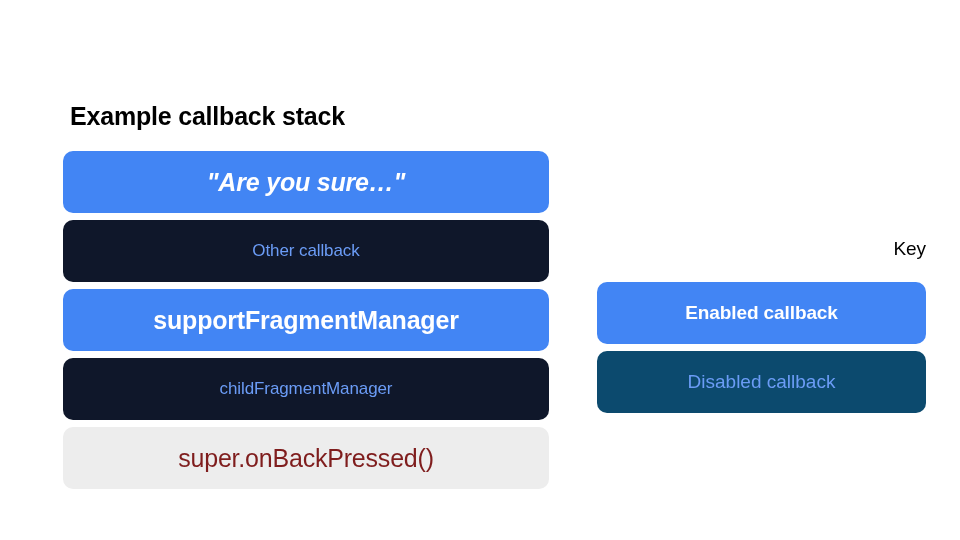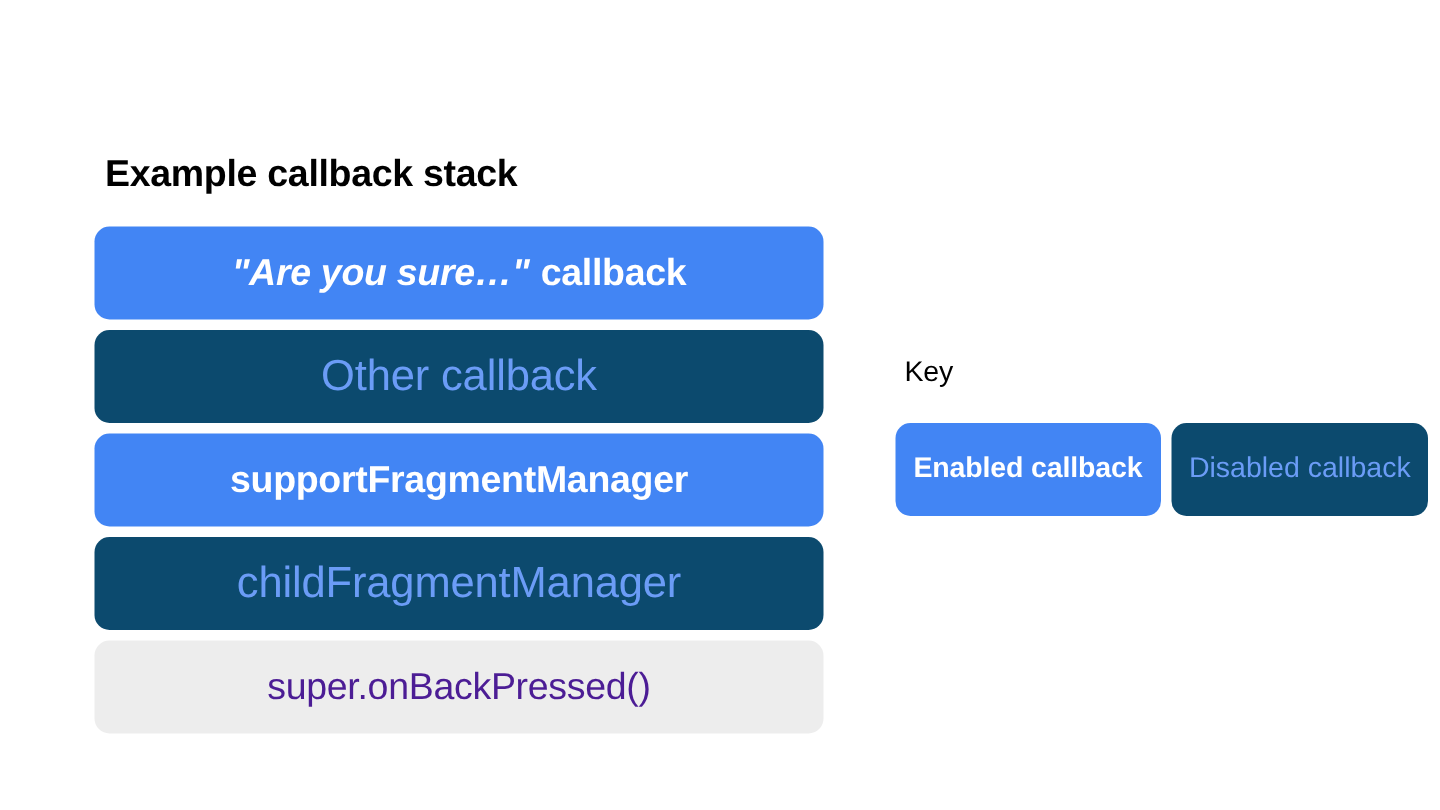--- a/index.html
+++ b/index.html
@@ -60,29 +60,29 @@
 
   
   .callback-box.enabled {
     background: #4285f4;
     color: #ffffff;
     font-weight: 700;
     font-size: 25px;
     letter-spacing: -0.2px;
   }
   .callback-box.disabled {
-    background: #0c4a6e;
+    background: #0f172a;
     color: #6b9cf6;
     font-weight: 400;
-    font-size: 29px;
+    font-size: 17px;
     letter-spacing: -0.1px;
   }
   .callback-box.system {
     background: #ededed;
-    color: #4c1d95;
+    color: #7f1d1d;
     font-weight: 400;
     font-size: 25px;
     letter-spacing: -0.2px;
   }
 
   .quoted {
     font-style: italic;
     font-weight: 700;
   }
   .quoted + .plain { margin-left: 0.30em; }
@@ -96,24 +96,26 @@
     width: 329px;
   }
 
   .key-title {
     font-size: 19px;
     font-weight: 400;
     color: #000000;
     line-height: 24px;
     margin: 0 0 21px 6px;
     letter-spacing: -0.1px;
+    text-align: right;
   }
 
   .key-list {
     display: flex;
+    flex-direction: column;
     gap: 7px;
   }
 
   .key-box {
     height: 62px;
     border-radius: 10px;
     display: flex;
     align-items: center;
     justify-content: center;
     box-sizing: border-box;
@@ -147,21 +149,20 @@
 <div class="slide">
 
   <div class="stack-section">
 
     <h1 class="section-title">Example callback stack</h1>
 
     <div class="stack-list">
 
       <div class="callback-box enabled">
         <span class="quoted">"Are you sure…"</span>
-          <span class="plain">callback</span>
       </div>
 
       <div class="callback-box disabled">Other callback</div>
 
       <div class="callback-box enabled">supportFragmentManager</div>
 
       <div class="callback-box disabled">childFragmentManager</div>
 
       <div class="callback-box system">super.onBackPressed()</div>
 

